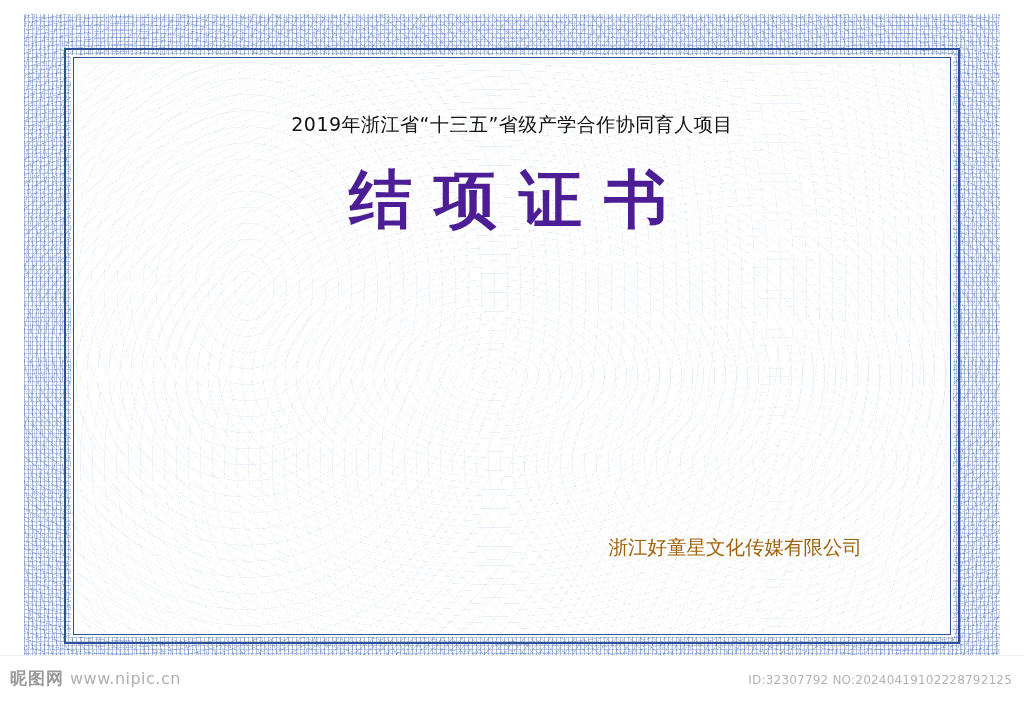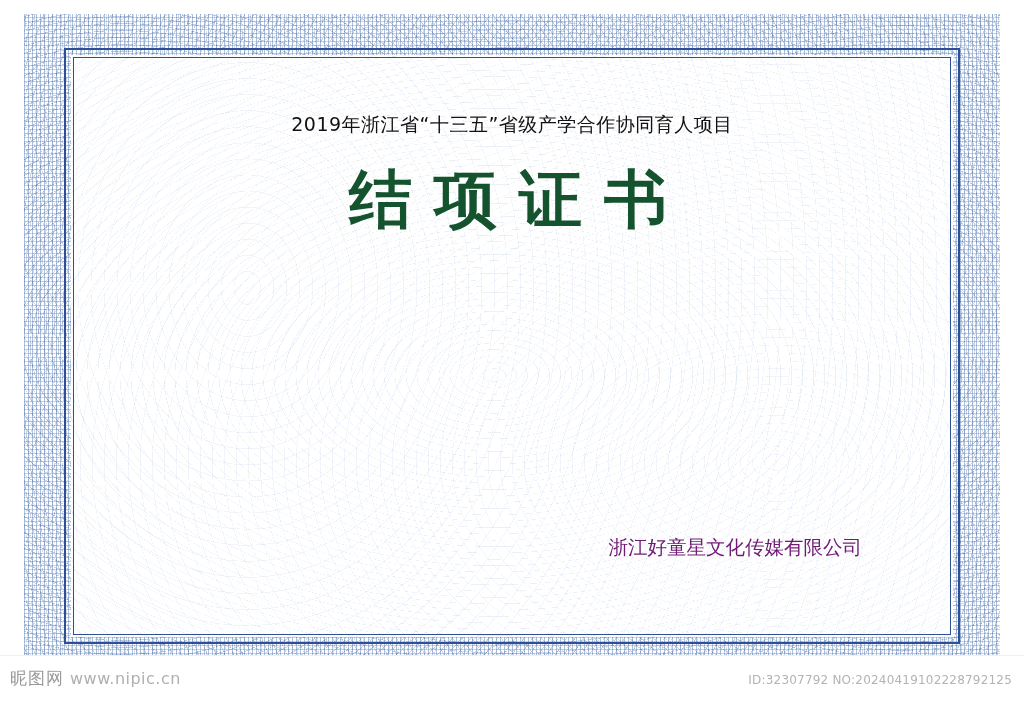--- a/index.html
+++ b/index.html
@@ -112,21 +112,21 @@
   }
 
   .title {
     position: absolute;
     top: 96px;
     left: 0;
     right: 8px;
     text-align: center;
     font-size: 63px;
     font-weight: bold;
-    color: #14532d;
+    color: #4c1d95;
     letter-spacing: 22px;
     text-indent: 22px;
     line-height: 1.15;
     font-family: "DejaVu Sans", "Liberation Sans", sans-serif;
   }
 
   .body-block {
     position: absolute;
     top: 218px;
     left: 84px;
@@ -156,21 +156,21 @@
   }
 
   .signature {
     position: absolute;
     right: 78px;
     bottom: 58px;
     text-align: right;
   }
   .signature .org {
     font-size: 19.5px;
-    color: #701a75;
+    color: #a16207;
     line-height: 1.9;
   }
   .signature .date {
     font-size: 19.5px;
     color: #111111;
     line-height: 1.9;
   }
 
   
   .bottom-strip {
@@ -185,21 +185,21 @@
   .wm-left {
     position: absolute;
     left: 10px;
     bottom: 7px;
     display: flex;
     align-items: center;
     gap: 6px;
   }
   .wm-logo {
     font-size: 17px;
-    font-weight: normal;
+    font-weight: bold;
     color: #9a9a9a;
     letter-spacing: 1px;
   }
   .wm-url {
     font-size: 16px;
     color: #b0b0b0;
     letter-spacing: 0.5px;
   }
 
   .wm-right {

